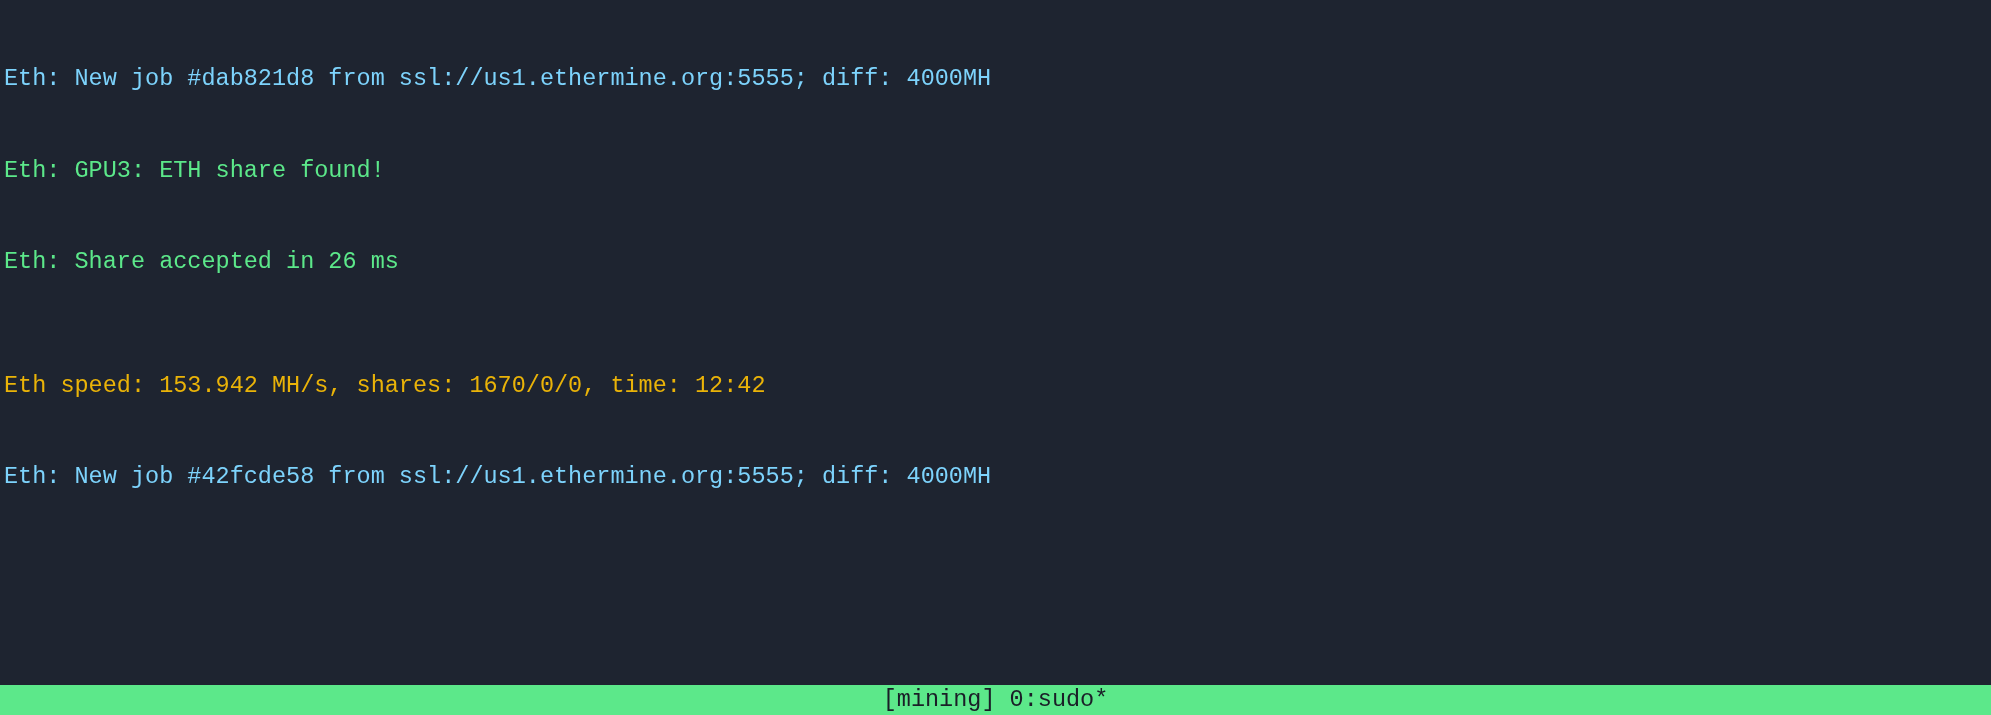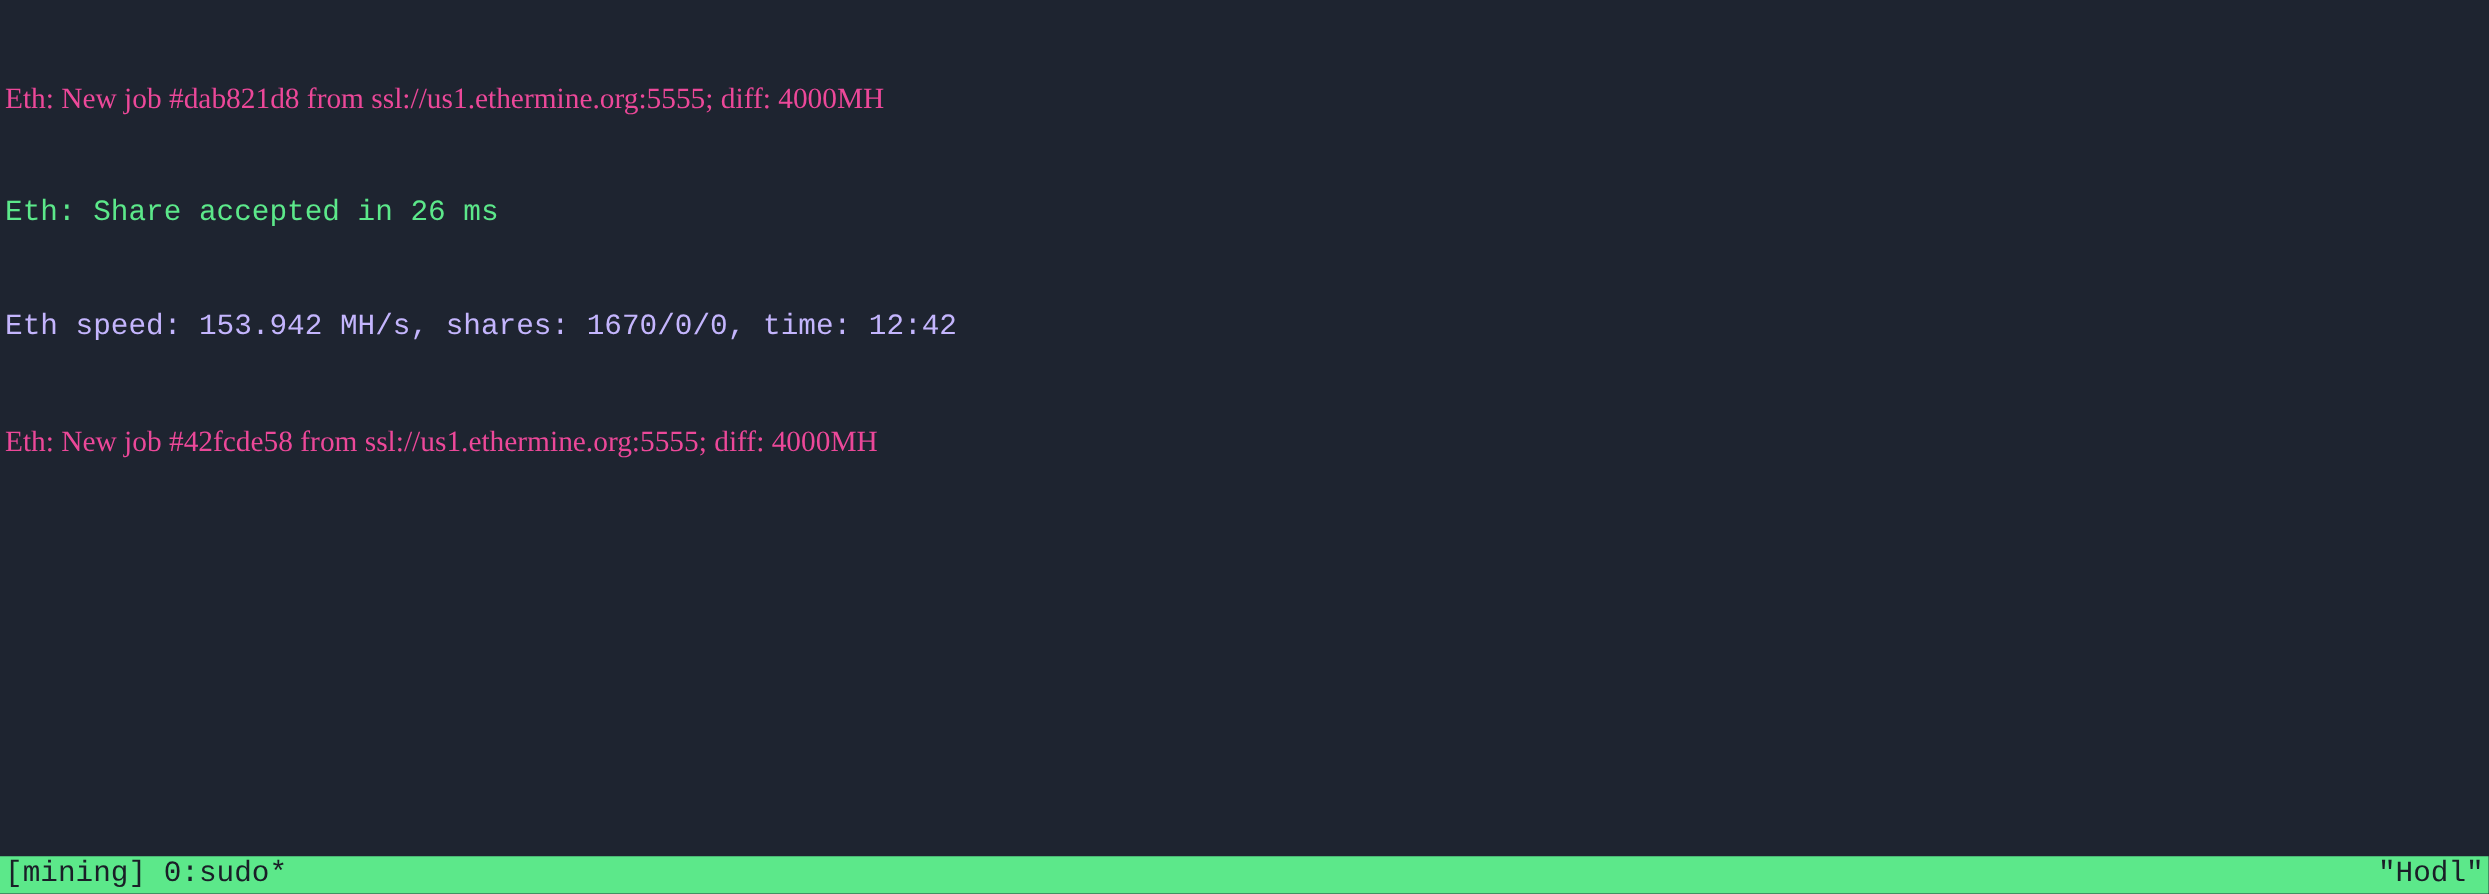--- a/index.html
+++ b/index.html
@@ -16,55 +16,57 @@
       height: 715px;
       overflow: hidden;
       position: relative;
       font-weight: 500;
     }
     .terminal-output {
       padding: 3px 4px 0 4px;
       white-space: pre;
     }
     .line-white {
-      color: #ec4899;
-      font-family: Liberation Serif, serif;
+      color: #7dd3fc;
     }
     .line-green {
       color: #5ce88a;
     }
     .line-cyan {
-      color: #c4b5fd;
+      color: #eab308;
+      margin-top: 32px;
     }
     .status-bar {
       position: absolute;
       bottom: 0;
       left: 0;
       right: 0;
       height: 30px;
       background-color: #5ce88a;
       color: #1a1e27;
       display: flex;
       justify-content: space-between;
       align-items: center;
       padding: 0 4px;
       font-size: 23.5px;
+      flex-direction: column;
     }
     .status-left {
       display: flex;
     }
     .status-right {
       display: flex;
     }
   </style>
 </head>
 <body>
 
 <div class="terminal-output">
   <div class="line-white">Eth: New job #dab821d8 from ssl://us1.ethermine.org:5555; diff: 4000MH</div>
+  <div class="line-green">Eth: GPU3: ETH share found!</div>
   <div class="line-green">Eth: Share accepted in 26 ms</div>
   <div class="line-cyan">Eth speed: 153.942 MH/s, shares: 1670/0/0, time: 12:42</div>
   <div class="line-white">Eth: New job #42fcde58 from ssl://us1.ethermine.org:5555; diff: 4000MH</div>
   
   
   
   
   
   
   

